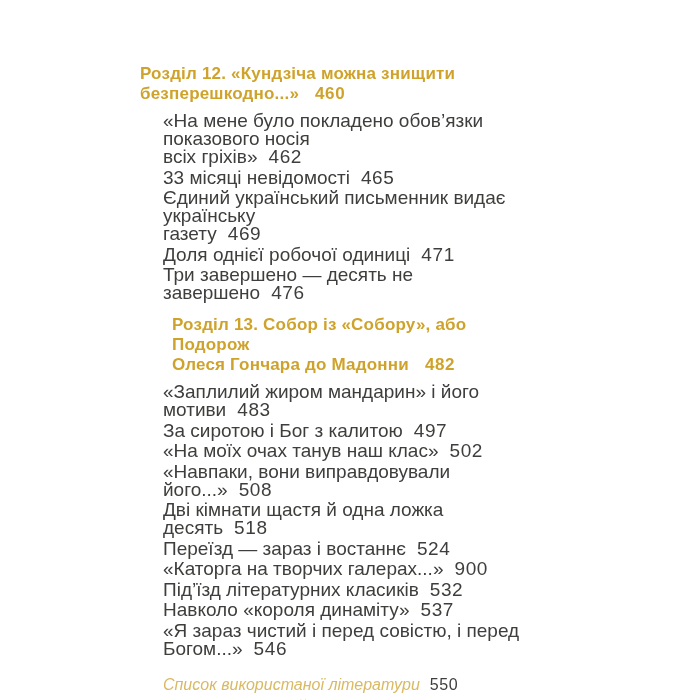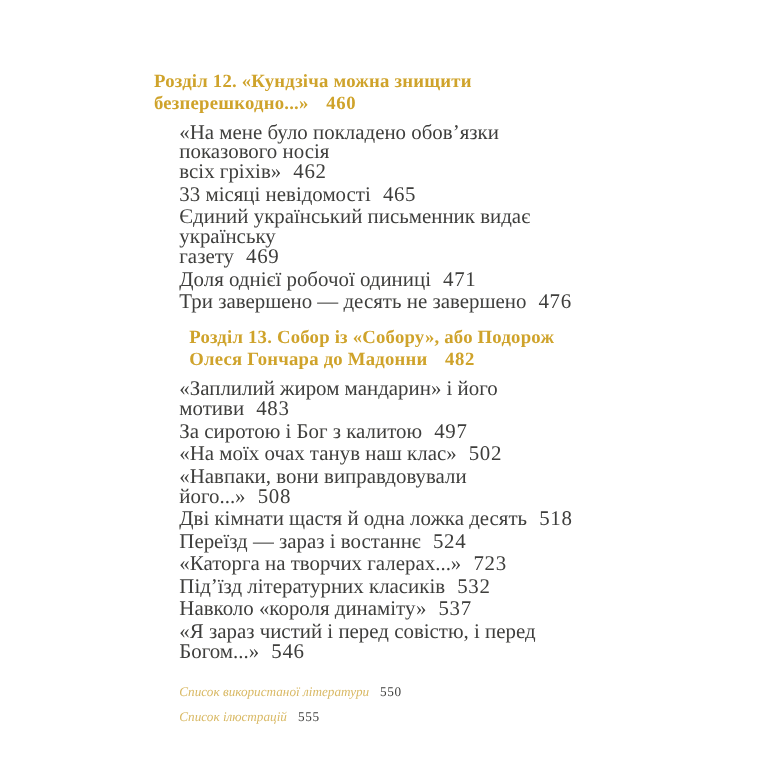--- a/index.html
+++ b/index.html
@@ -5,21 +5,21 @@
   html, body {
     margin: 0;
     padding: 0;
     background: #ffffff;
   }
   .page {
     position: relative;
     width: 580px;
     height: 700px;
     background: var(--page-bg, #ffffff);
-    font-family: Liberation Serif, serif;
+    font-family: Liberation Sans, sans-serif;
     overflow: hidden;
   }
   .content {
     position: absolute;
     left: 140px;
     top: 64px;
     width: 390px;
   }
   .chapter-heading {
     margin: 0 0 8px 0;
@@ -47,21 +47,21 @@
     letter-spacing: 0.6px;
     font-feature-settings: "onum" 1;
   }
   .chapter-heading .pg {
     padding-left: 16px;
   }
   .backmatter {
     margin: 16px 0 0 23px;
   }
   .bm-entry {
-    font-size: 12px;
+    font-size: 16px;
     line-height: 22px;
     font-style: italic;
     color: var(--backmatter-gold, #D9B964);
   }
   .bm-entry .pg {
     font-style: normal;
     color: var(--body-text, #3E3E3C);
     padding-left: 10px;
   }
 </style>
@@ -83,21 +83,21 @@
 
     <h2 class="chapter-heading second"><span>Розділ 13. Собор із «Собору», або Подорож</span><br><span>Олеся Гончара до Мадонни</span><span class="pg">482</span></h2>
 
     <div class="entries">
       <div class="entry"><span>«Заплилий жиром мандарин» і його мотиви</span><span class="pg">483</span></div>
       <div class="entry"><span>За сиротою і Бог з калитою</span><span class="pg">497</span></div>
       <div class="entry"><span>«На моїх очах танув наш клас»</span><span class="pg">502</span></div>
       <div class="entry"><span>«Навпаки, вони виправдовували його...»</span><span class="pg">508</span></div>
       <div class="entry"><span>Дві кімнати щастя й одна ложка десять</span><span class="pg">518</span></div>
       <div class="entry"><span>Переїзд — зараз і востаннє</span><span class="pg">524</span></div>
-      <div class="entry"><span>«Каторга на творчих галерах...»</span><span class="pg">723</span></div>
+      <div class="entry"><span>«Каторга на творчих галерах...»</span><span class="pg">900</span></div>
       <div class="entry"><span>Під’їзд літературних класиків</span><span class="pg">532</span></div>
       <div class="entry"><span>Навколо «короля динаміту»</span><span class="pg">537</span></div>
       <div class="entry"><span>«Я зараз чистий і перед совістю, і перед Богом...»</span><span class="pg">546</span></div>
     </div>
 
     <div class="backmatter">
       <div class="bm-entry"><span>Список використаної літератури</span><span class="pg">550</span></div>
       <div class="bm-entry"><span>Список ілюстрацій</span><span class="pg">555</span></div>
     </div>
 

